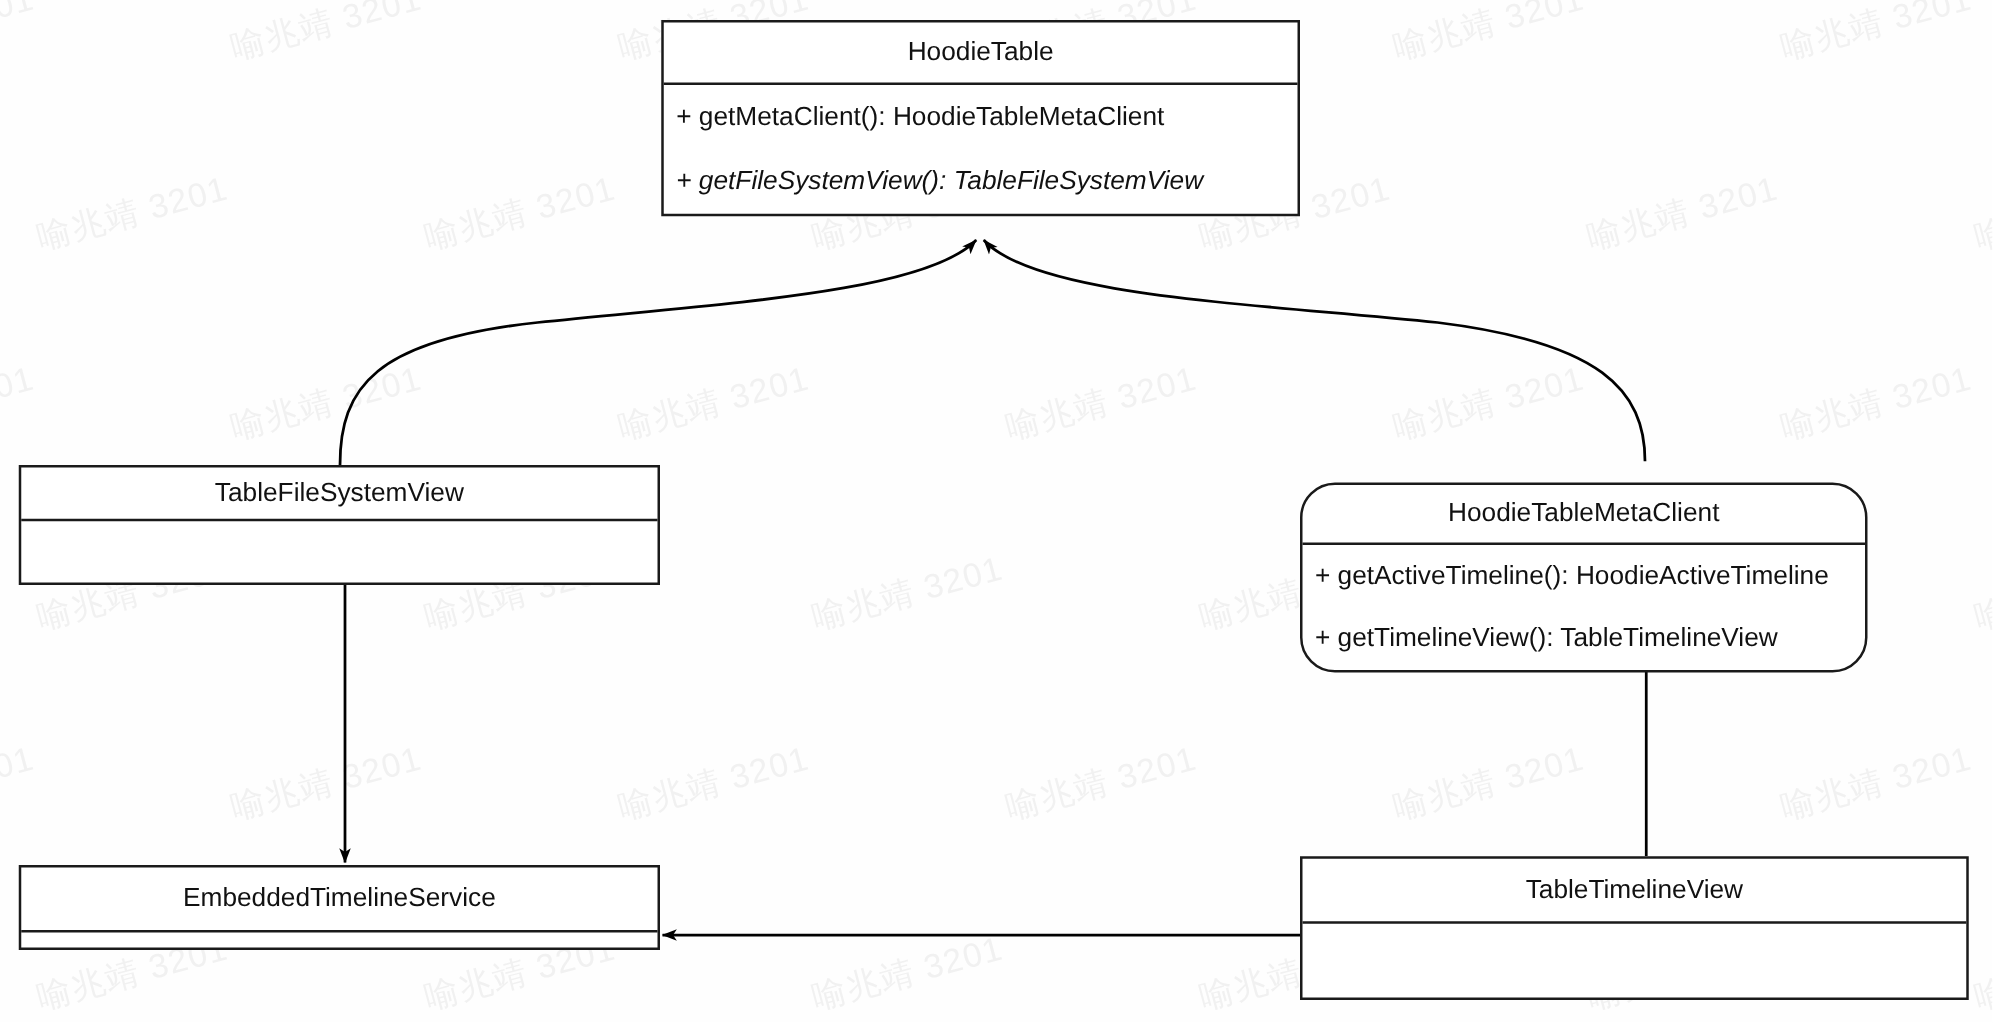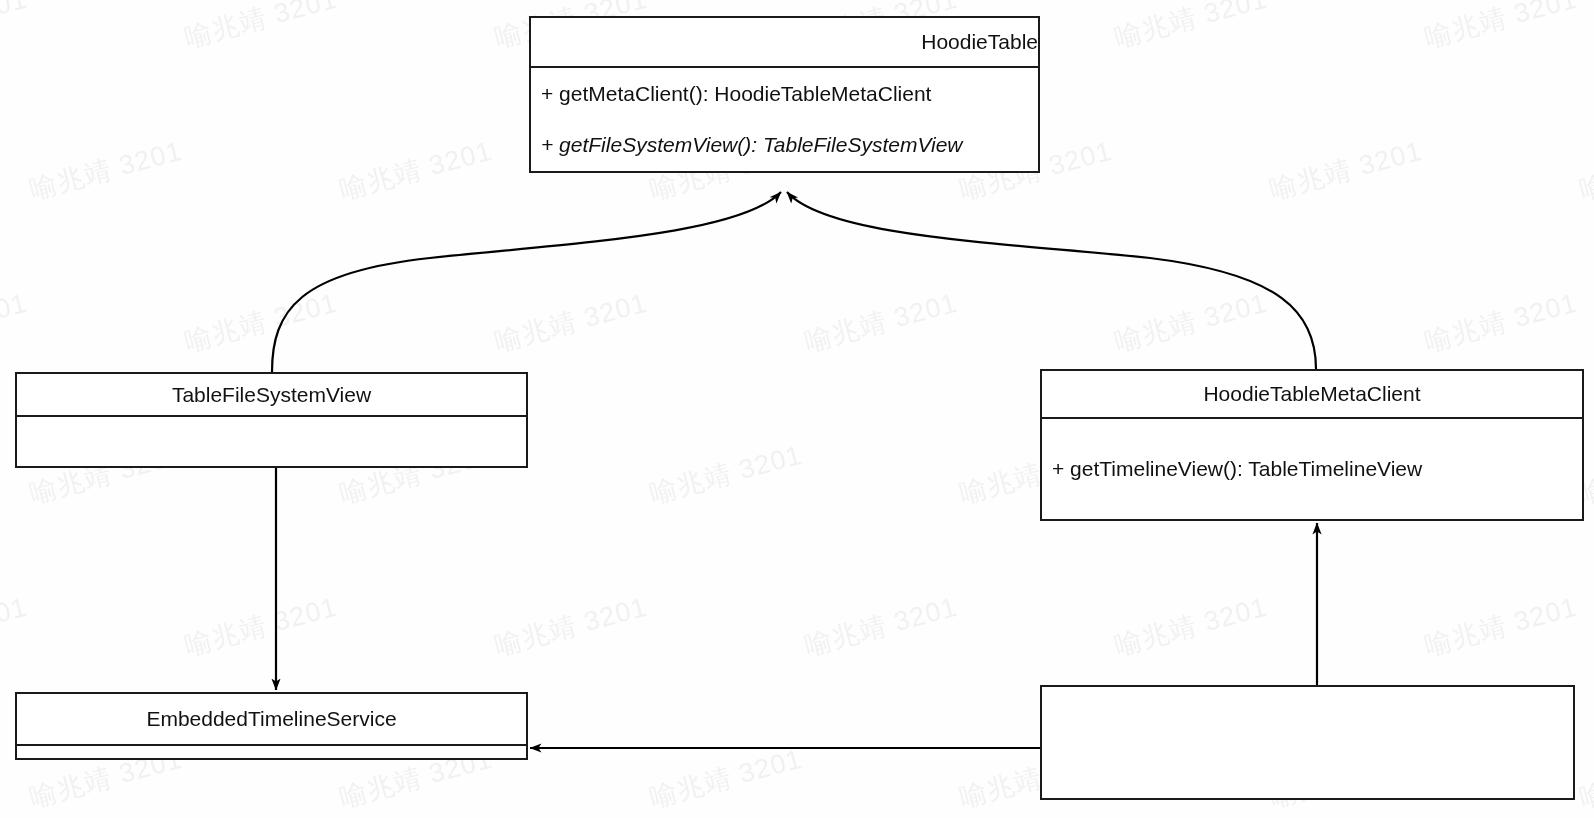--- a/index.html
+++ b/index.html
@@ -137,49 +137,53 @@
     <path d="M 1316,369 C 1316,312 1280,274 1150,258 C 1010,243 828,238 787,192" fill="none" stroke="#000000" stroke-width="2.2" marker-end="url(#arrowFilled)"></path>
 
     <path d="M 276,468 L 276,690" fill="none" stroke="#000000" stroke-width="2.2" marker-end="url(#arrowFilled)"></path>
 
     <path d="M 1317,685 L 1317,523" fill="none" stroke="#000000" stroke-width="2.2" marker-end="url(#arrowFilled)"></path>
 
     <path d="M 1315,737 L 1315,748 L 530,748" fill="none" stroke="#000000" stroke-width="2.2" marker-end="url(#arrowFilled)"></path>
   </svg>
 
   <div class="uml-class" style="left:529px; top:16px; width:511px; height:157px;">
-    <div class="uml-header" style="height:50px;justify-content:flex-end;">
+    <div class="uml-header" style="height:50px;">
       <span>HoodieTable</span>
     </div>
     <div class="uml-body" style="height:103px;">
       <div class="uml-member" style="height:51px; line-height:51px;">+ getMetaClient(): HoodieTableMetaClient</div>
       <div class="uml-member" style="height:52px; line-height:52px;font-style:italic;">+ getFileSystemView(): TableFileSystemView</div>
     </div>
   </div>
 
   <div class="uml-class" style="left:15px; top:372px; width:513px; height:96px;">
     <div class="uml-header" style="height:43px;">
       <span>TableFileSystemView</span>
     </div>
     <div class="uml-body empty" style="height:49px;"></div>
   </div>
 
-  <div class="uml-class" style="left:1040px; top:369px; width:544px; height:152px;">
+  <div class="uml-class" style="left:1040px; top:386px; width:454px; height:152px;border-radius:28px;">
     <div class="uml-header" style="height:48px;">
       <span>HoodieTableMetaClient</span>
     </div>
     <div class="uml-body" style="height:100px;">
+      <div class="uml-member" style="height:50px; line-height:50px;">+ getActiveTimeline(): HoodieActiveTimeline</div>
       <div class="uml-member" style="height:50px; line-height:50px;">+ getTimelineView(): TableTimelineView</div>
     </div>
   </div>
 
   <div class="uml-class" style="left:15px; top:692px; width:513px; height:68px;">
     <div class="uml-header" style="height:52px;">
       <span>EmbeddedTimelineService</span>
     </div>
     <div class="uml-body empty" style="height:36px;"></div>
   </div>
 
   <div class="uml-class" style="left:1040px; top:685px; width:535px; height:115px;">
+    <div class="uml-header" style="height:52px;">
+      <span>TableTimelineView</span>
+    </div>
     <div class="uml-body empty" style="height:63px;"></div>
   </div>
 
 </div>
 
 </body></html>

